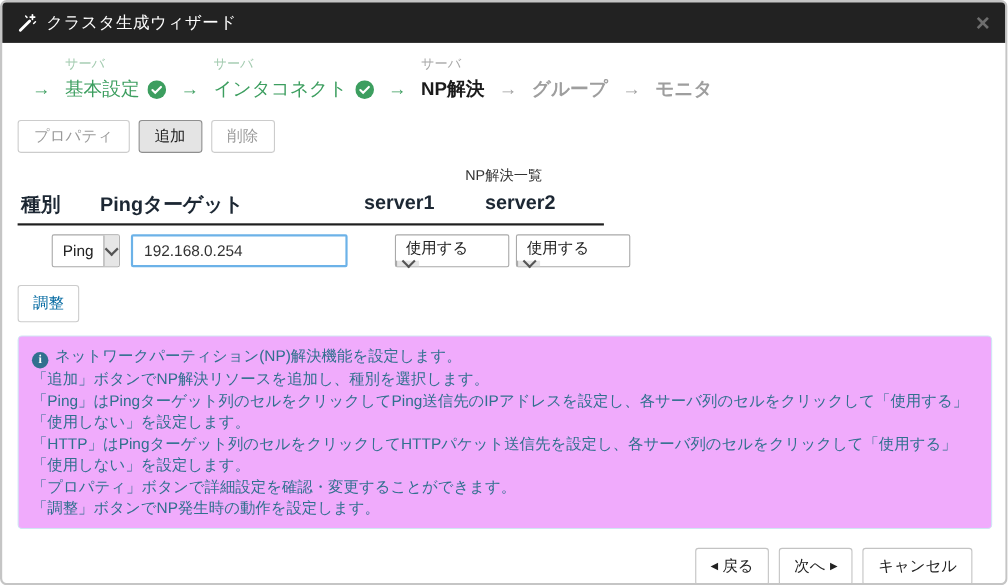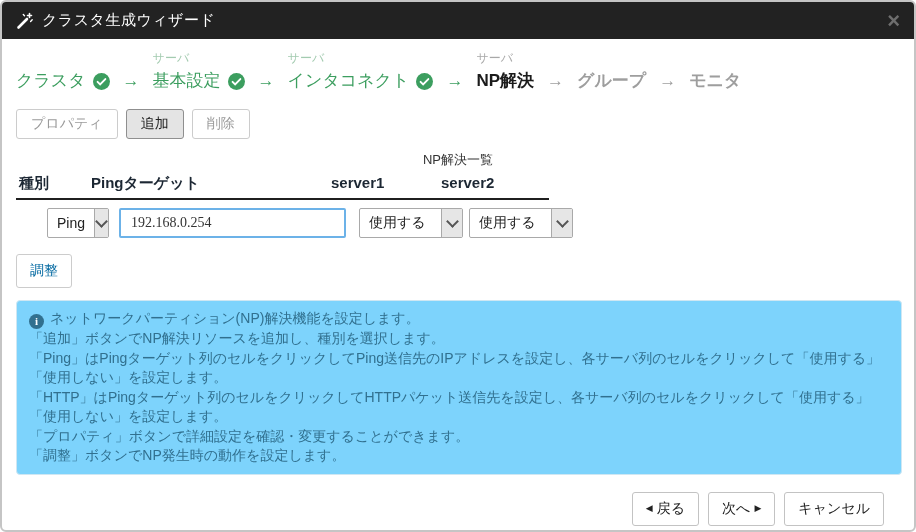--- a/index.html
+++ b/index.html
@@ -26,35 +26,35 @@
   
   .toolbar{display:flex;gap:8px;margin:15px 14px 0;}
   .btn{font-size:14px;padding:5px 14px;background:#ffffff;border:1px solid #cccccc;border-radius:3px;color:#222;cursor:pointer;white-space:nowrap;}
   .btn.dim{color:#9a9a9a;}
   .btn.active{background:#e4e4e4;border-color:#8f8f8f;color:#222;}
   
   .list-label{margin:12px 14px 0;font-size:13px;color:#333;text-align:center;}
   
   .nptable{margin:5px 14px 0;width:533px;}
   .thead{display:grid;grid-template-columns:72px 240px 110px 111px;border-bottom:2px solid #1f1f1f;padding-bottom:5px;}
-  .th{font-size:15px;font-weight:700;color:#1c2733;padding-left:3px;white-space:nowrap;}
+  .th{font-size:18px;font-weight:700;color:#1c2733;padding-left:3px;white-space:nowrap;}
   .trow{display:grid;grid-template-columns:72px 240px 110px 111px;margin-top:8px;align-items:center;margin-left:31px;}
   
   .select{display:inline-flex;align-items:stretch;border:1px solid #a9a9a9;background:#fff;height:30px;box-sizing:border-box;border-radius:2px;cursor:pointer;}
   .select-value{display:flex;align-items:center;padding:0 9px;font-size:14px;color:#222;flex:1;white-space:nowrap;}
   .select-arrow{width:20px;background:#e6e6e6;border-left:1px solid #a9a9a9;display:flex;align-items:center;justify-content:center;}
   .chev{width:7px;height:7px;border-left:2px solid #555;border-bottom:2px solid #555;transform:rotate(-45deg);margin-top:-4px;}
   .sel-type{width:62px;}
-  .sel-use{width:104px;}
-  .ip-input{width:227px;height:30px;box-sizing:border-box;border:2px solid #6cb2e8;border-radius:2px;padding:0 10px;font-size:14px;color:#333;font-family:Liberation Serif, serif;outline:none;}
+  .sel-use{width:104px;flex-direction:column;}
+  .ip-input{width:197px;height:30px;box-sizing:border-box;border:2px solid #6cb2e8;border-radius:2px;padding:0 10px;font-size:14px;color:#333;font-family:Liberation Sans, sans-serif;outline:none;}
   
   .adjust-wrap{margin:16px 14px 0;}
   .btn.adjust{padding:7px 13px;color:#0369a1;font-family:Liberation Serif, serif;}
   
-  .infobox{margin:12px 14px 0;background:#7dd3fc;border:1px solid #cfe7f3;border-radius:4px;padding:8px 12px;color:#31708f;font-size:14px;line-height:19.5px;width:886px;box-sizing:border-box;}
+  .infobox{margin:12px 14px 0;background:#f0abfc;border:1px solid #cfe7f3;border-radius:4px;padding:8px 12px;color:#31708f;font-size:14px;line-height:19.5px;width:886px;box-sizing:border-box;}
   .info-icon{display:inline-flex;width:15px;height:15px;border-radius:50%;background:#31708f;color:#fff;font-size:11px;font-weight:700;align-items:center;justify-content:center;margin-right:6px;vertical-align:-2px;font-family:"Liberation Serif",serif;}
   
   .footer{display:flex;justify-content:flex-end;gap:9px;margin:17px 30px 0 0;}
   .fbtn{font-size:14px;padding:7px 13px;background:#fff;border:1px solid #c3c3c3;border-radius:3px;color:#222;cursor:pointer;display:inline-flex;align-items:center;gap:4px;white-space:nowrap;}
   .tri{font-size:9px;line-height:1;color:#222;}
 </style>
 </head>
 <body>
 
 <div class="dialog">
@@ -67,29 +67,20 @@
         <path d="M16.2 7.8l-1.6 1.6M7.3 2.6l1.2 1.2" stroke="#ffffff" stroke-width="1.4" stroke-linecap="round"></path>
       </svg>
     </span>
     <span class="title">クラスタ生成ウィザード</span>
     <span class="close">×</span>
   </div>
 
   <div class="steps">
     <div class="step done">
       <div class="step-sub sub-green"></div>
-      <div class="step-main">
-        <span>クラスタ</span>
-        <span class="check">
-          <svg viewBox="0 0 16 16" width="17" height="17">
-              <circle cx="8" cy="8" r="8" fill="#3c9e5f"></circle>
-              <path d="M4.3 8.3l2.4 2.4 4.9-5" stroke="#fff" stroke-width="1.8" fill="none" stroke-linecap="round"></path>
-            </svg>
-        </span>
-      </div>
     </div>
     <div class="arrow green">→</div>
     <div class="step done">
       <div class="step-sub sub-green">サーバ</div>
       <div class="step-main">
         <span>基本設定</span>
         <span class="check">
           <svg viewBox="0 0 16 16" width="17" height="17">
               <circle cx="8" cy="8" r="8" fill="#3c9e5f"></circle>
               <path d="M4.3 8.3l2.4 2.4 4.9-5" stroke="#fff" stroke-width="1.8" fill="none" stroke-linecap="round"></path>

